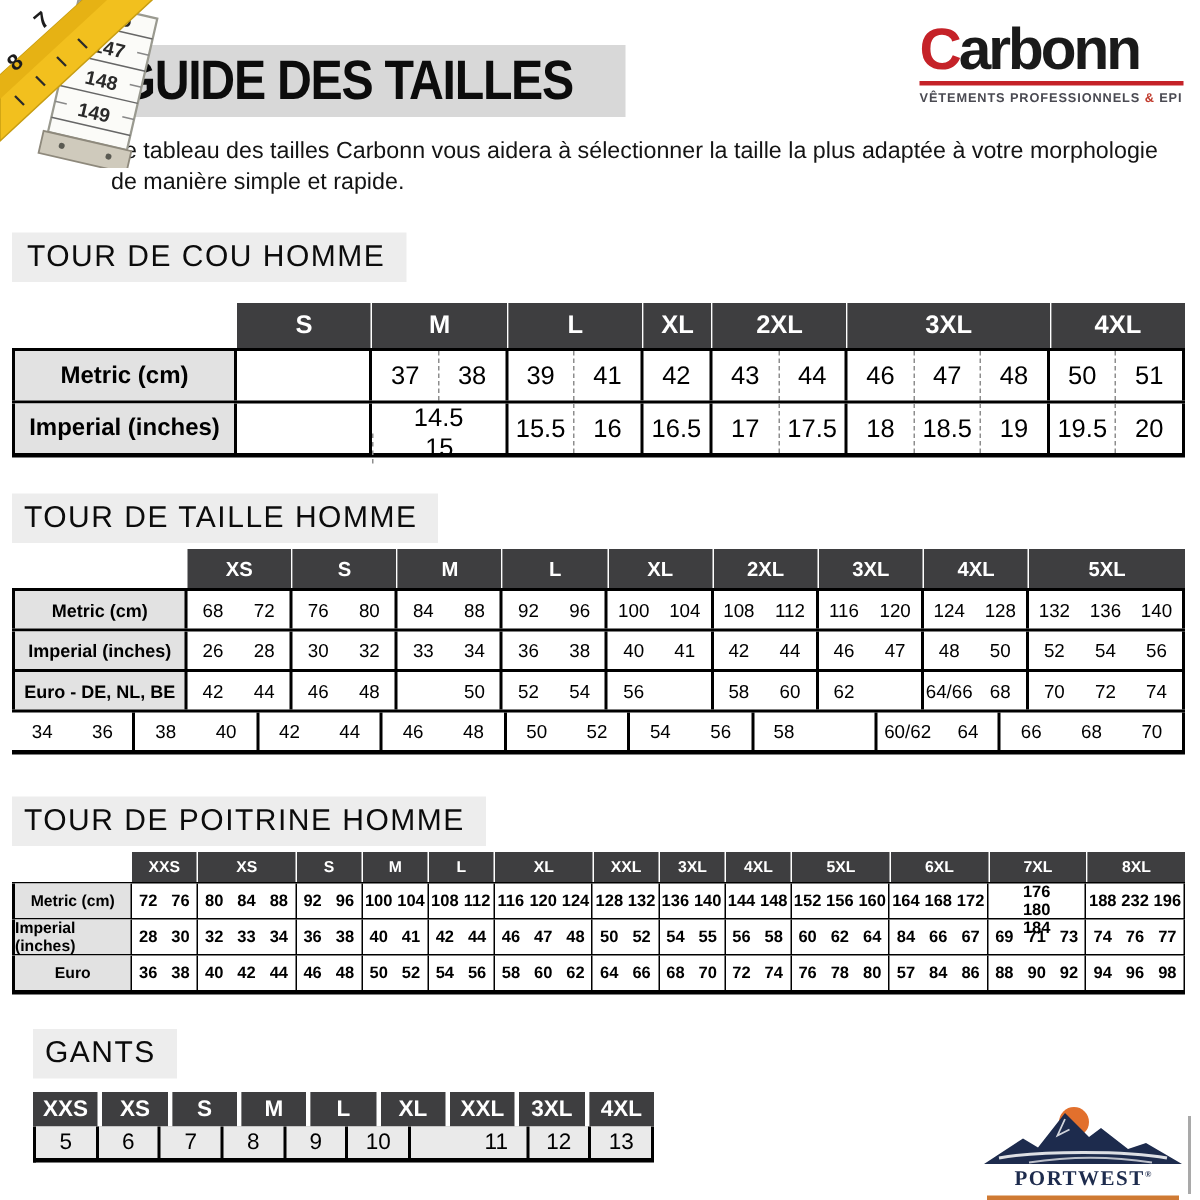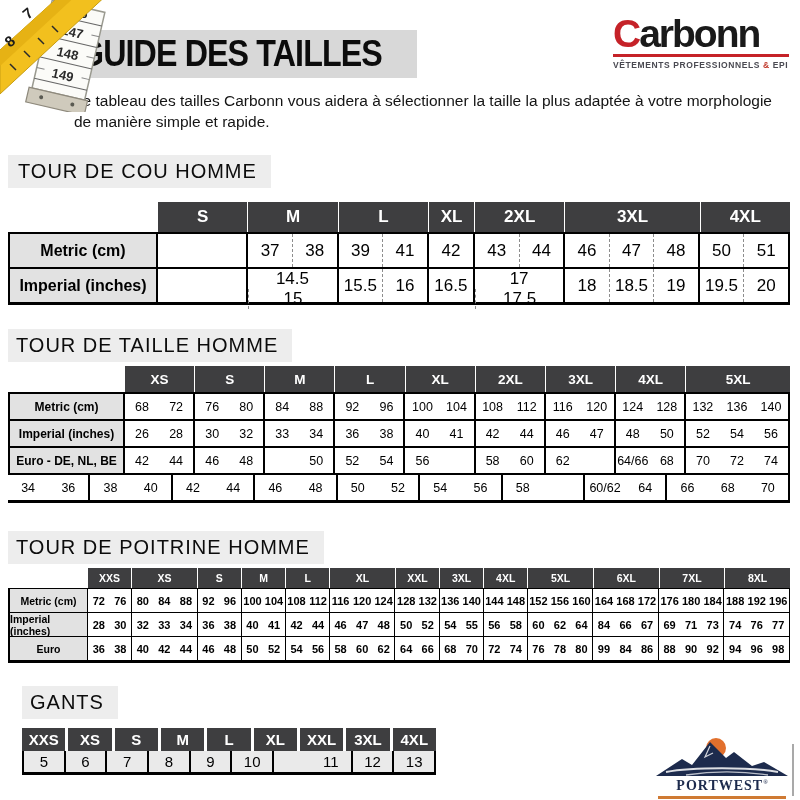--- a/index.html
+++ b/index.html
@@ -195,21 +195,21 @@
           <div class="val">14.5</div>
           <div class="val">15</div>
         </div>
         <div class="group dcell" style="flex-grow: 2;">
           <div class="val">15.5</div>
           <div class="val">16</div>
         </div>
         <div class="group dcell" style="flex-grow: 1;">
           <div class="val">16.5</div>
         </div>
-        <div class="group dcell" style="flex-grow: 2; flex-direction: column;">
+        <div class="group dcell" style="flex-grow: 2;">
           <div class="val">17</div>
           <div class="val">17.5</div>
         </div>
         <div class="group dcell" style="flex-grow: 3;">
           <div class="val">18</div>
           <div class="val">18.5</div>
           <div class="val">19</div>
         </div>
         <div class="group dcell" style="flex-grow: 2;">
           <div class="val">19.5</div>
@@ -450,28 +450,28 @@
         <div class="group dcell" style="flex-grow: 3;">
           <div class="val">152</div>
           <div class="val">156</div>
           <div class="val">160</div>
         </div>
         <div class="group dcell" style="flex-grow: 3;">
           <div class="val">164</div>
           <div class="val">168</div>
           <div class="val">172</div>
         </div>
-        <div class="group dcell" style="flex-grow: 3;">
+        <div class="group dcell" style="flex-grow: 3; flex-direction: column;">
           <div class="val">176</div>
           <div class="val">180</div>
           <div class="val">184</div>
         </div>
         <div class="group dcell" style="flex-grow: 3;">
           <div class="val">188</div>
-          <div class="val">192</div>
+          <div class="val">232</div>
           <div class="val">196</div>
         </div>
       </div>
       <div class="trow drow">
         <div class="label">Imperial (inches)</div>
         <div class="group dcell" style="flex-grow: 2;">
           <div class="val">28</div>
           <div class="val">30</div>
         </div>
         <div class="group dcell" style="flex-grow: 3;">
@@ -568,21 +568,21 @@
         <div class="group dcell" style="flex-grow: 2;">
           <div class="val">72</div>
           <div class="val">74</div>
         </div>
         <div class="group dcell" style="flex-grow: 3;">
           <div class="val">76</div>
           <div class="val">78</div>
           <div class="val">80</div>
         </div>
         <div class="group dcell" style="flex-grow: 3;">
-          <div class="val">99</div>
+          <div class="val">57</div>
           <div class="val">84</div>
           <div class="val">86</div>
         </div>
         <div class="group dcell" style="flex-grow: 3;">
           <div class="val">88</div>
           <div class="val">90</div>
           <div class="val">92</div>
         </div>
         <div class="group dcell" style="flex-grow: 3;">
           <div class="val">94</div>

